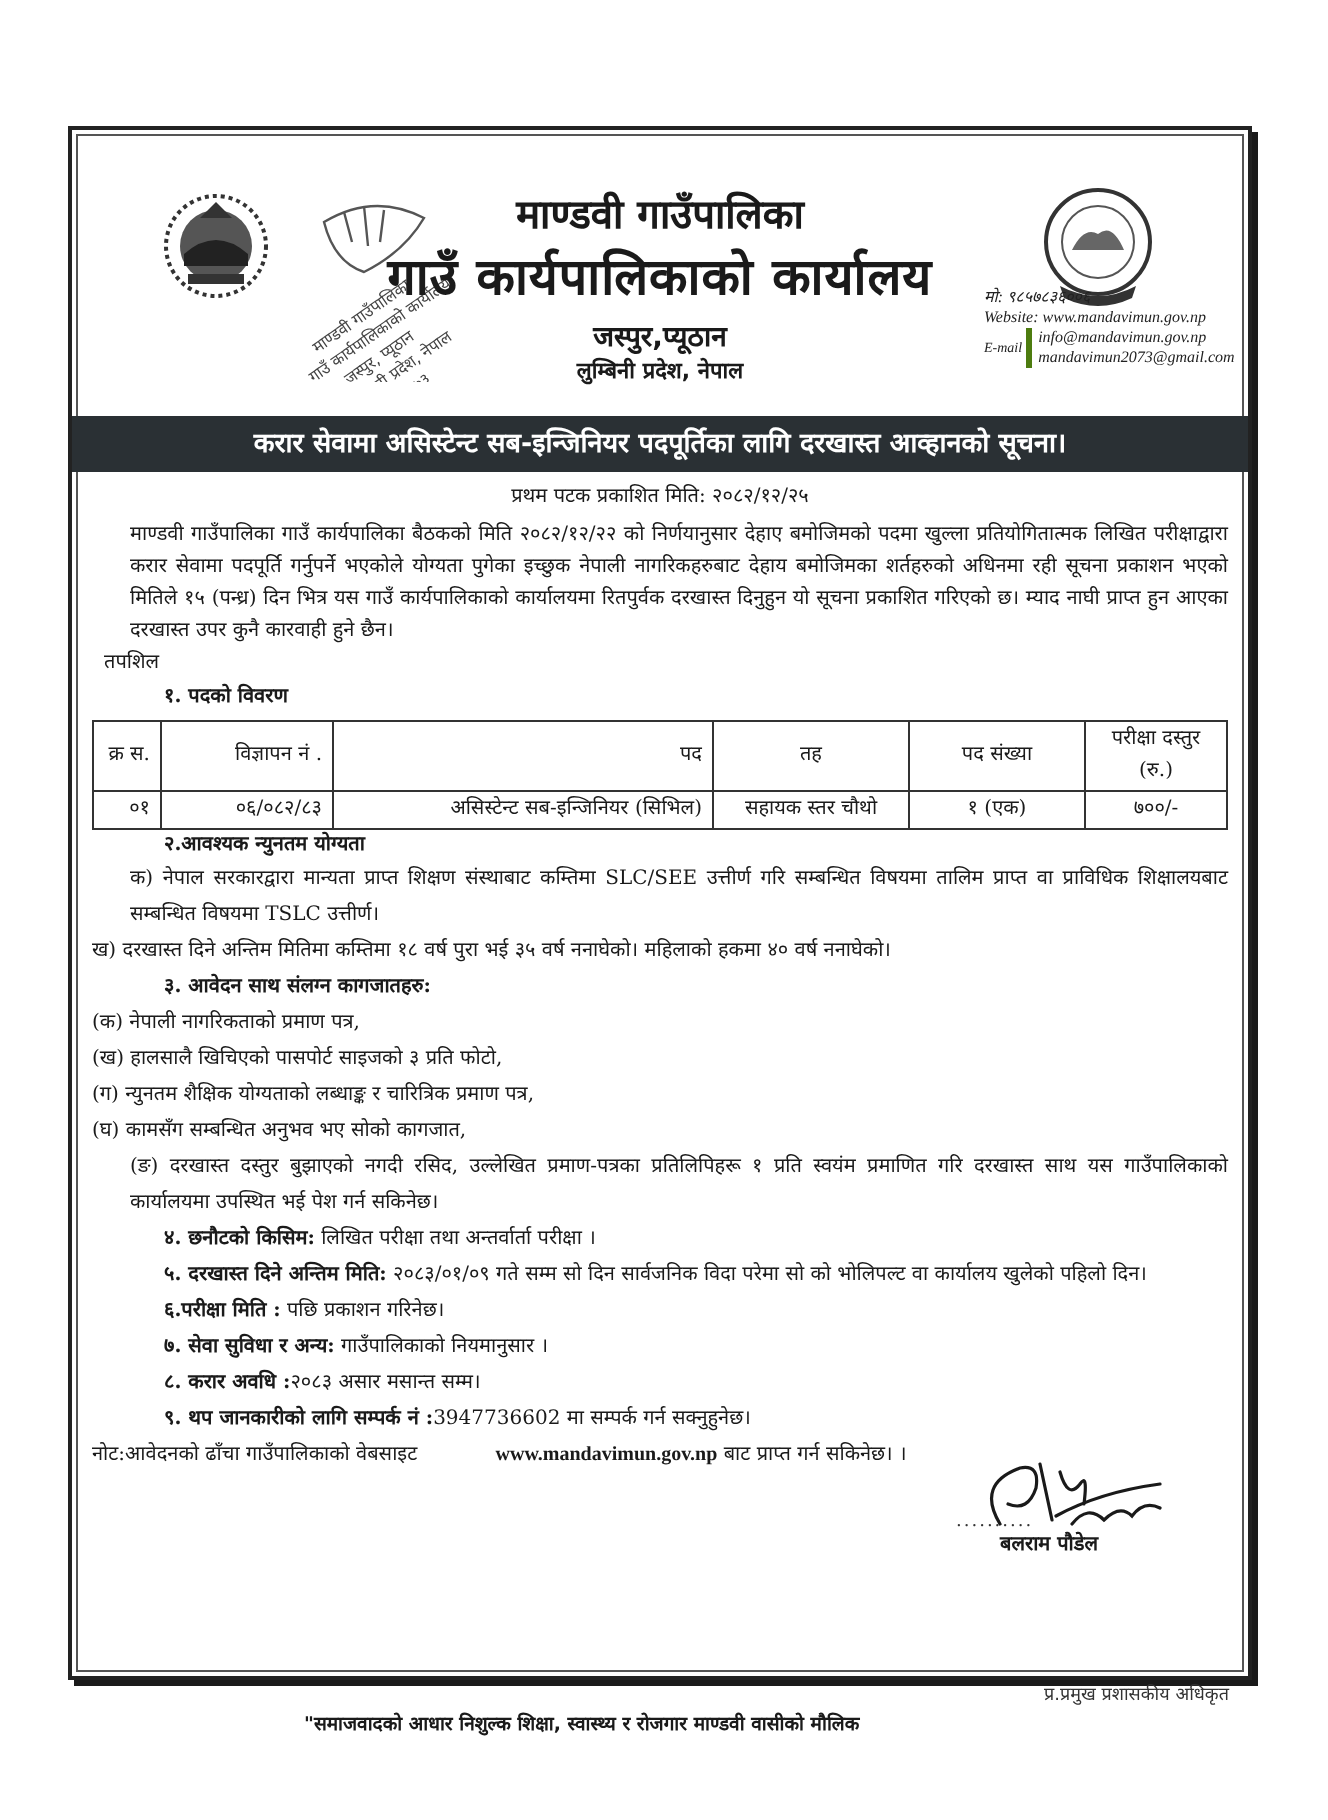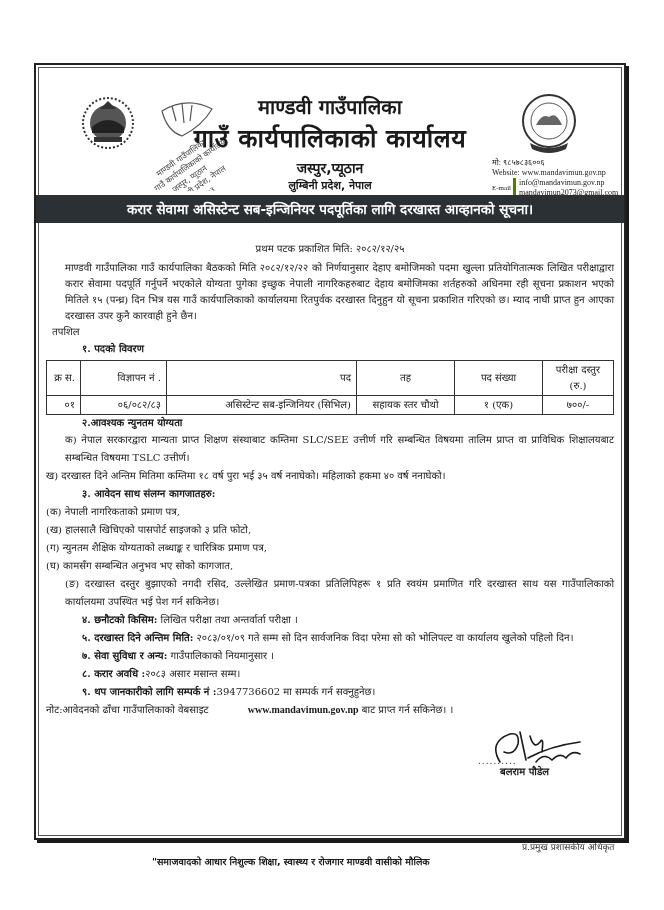--- a/index.html
+++ b/index.html
@@ -13,26 +13,26 @@
   .stamp { position:absolute; left:96px; top:26px; width:120px; height:100px; }
   .seal { position:absolute; left:480px; top:26px; width:66px; height:66px; }
   .title1 { position:absolute; left:0; width:100%; top:28px; text-align:center;
             font-family:"DejaVu Sans", sans-serif; font-weight:bold; font-size:20px; }
   .title2 { position:absolute; left:0; width:100%; top:55px; text-align:center;
             font-family:"DejaVu Sans", sans-serif; font-weight:bold; font-size:25px; letter-spacing:0.5px; }
   .title3 { position:absolute; left:0; width:100%; top:93px; text-align:center;
             font-family:"DejaVu Sans", sans-serif; font-weight:bold; font-size:14px; }
   .title4 { position:absolute; left:0; width:100%; top:112px; text-align:center;
             font-family:"DejaVu Sans", sans-serif; font-weight:bold; font-size:11px; }
-  .contact { position:absolute; left:456px; top:93px; font-family:"Liberation Serif", serif;
-             font-size:8px; line-height:10px; color:#222; }
+  .contact { position:absolute; left:456px; top:79px; font-family:"Liberation Serif", serif;
+             font-style:italic; font-size:8px; line-height:10px; color:#222; }
   .contact .email-wrap { display:flex; align-items:center; }
   .contact .email-label { font-size:7px; margin-right:2px; }
   .contact .email-list { border-left:3px solid #4d7c0f; padding-left:3px; }
-  .banner { position:absolute; left:0; top:130px; width:100%; height:28px; background:#2a3034;
+  .banner { position:absolute; left:0; top:143px; width:100%; height:28px; background:#2a3034;
             color:#fff; text-align:center; font-family:"DejaVu Sans", sans-serif; font-weight:bold;
             font-size:13.5px; line-height:28px; }
   .body { position:absolute; left:10px; right:10px; top:176px; font-size:10px; line-height:16px; }
   .center { text-align:center; font-size:10px; margin-bottom:3px; }
   .para { text-align:justify; line-height:16px;margin-left:19px; }
   .bold { font-weight:bold;margin-left:36px; }
   .indent { padding-left:6px; }
   table.post { border-collapse:collapse; width:100%; margin:2px 0 0 0; font-size:10px; }
   table.post th, table.post td { border:1px solid #333; padding:1px 5px; height:15px; font-weight:normal; text-align:right; }
   table.post th.c, table.post td.c { text-align:center; }
@@ -136,20 +136,21 @@
 
     <div class="bold line">३. आवेदन साथ संलग्न कागजातहरु:</div>
     <div class="line">(क) नेपाली नागरिकताको प्रमाण पत्र,</div>
     <div class="line">(ख) हालसालै खिचिएको पासपोर्ट साइजको ३ प्रति फोटो,</div>
     <div class="line">(ग) न्युनतम शैक्षिक योग्यताको लब्धाङ्क र चारित्रिक  प्रमाण पत्र,</div>
     <div class="line">(घ) कामसँग सम्बन्धित  अनुभव भए सोको कागजात,</div>
     <div class="para" style="line-height:18px;">(ङ) दरखास्त दस्तुर बुझाएको नगदी रसिद, उल्लेखित प्रमाण-पत्रका प्रतिलिपिहरू १ प्रति स्वयंम प्रमाणित गरि दरखास्त साथ यस गाउँपालिकाको कार्यालयमा उपस्थित भई पेश गर्न सकिनेछ।</div>
 
     <div class="line"><span class="bold">४. छनौटको  किसिम:</span><span> लिखित परीक्षा तथा अन्तर्वार्ता परीक्षा ।</span></div>
     <div class="line"><span class="bold">५. दरखास्त दिने अन्तिम मिति:</span><span> २०८३/०१/०९ गते सम्म सो दिन सार्वजनिक विदा परेमा सो को भोलिपल्ट वा कार्यालय खुलेको पहिलो दिन।</span></div>
+    <div class="line"><span class="bold">६.परीक्षा  मिति :</span><span> पछि प्रकाशन गरिनेछ।</span></div>
     <div class="line"><span class="bold">७. सेवा सुविधा र अन्य:</span><span> गाउँपालिकाको नियमानुसार ।</span></div>
     <div class="line"><span class="bold">८. करार अवधि :</span><span>२०८३ असार मसान्त सम्म।</span></div>
     <div class="line"><span class="bold">९. थप जानकारीको लागि सम्पर्क नं :</span><span>3947736602 मा सम्पर्क गर्न सक्नुहुनेछ।</span></div>
     <div class="line">
       <span>नोट:आवेदनको ढाँचा गाउँपालिकाको वेबसाइट </span><span class="bold" style="font-family:'Liberation Serif', serif;">www.mandavimun.gov.np</span><span> बाट प्राप्त गर्न सकिनेछ। ।</span>
     </div>
   </div>
 </div>
 
 <svg class="sig" viewBox="0 0 110 60">

